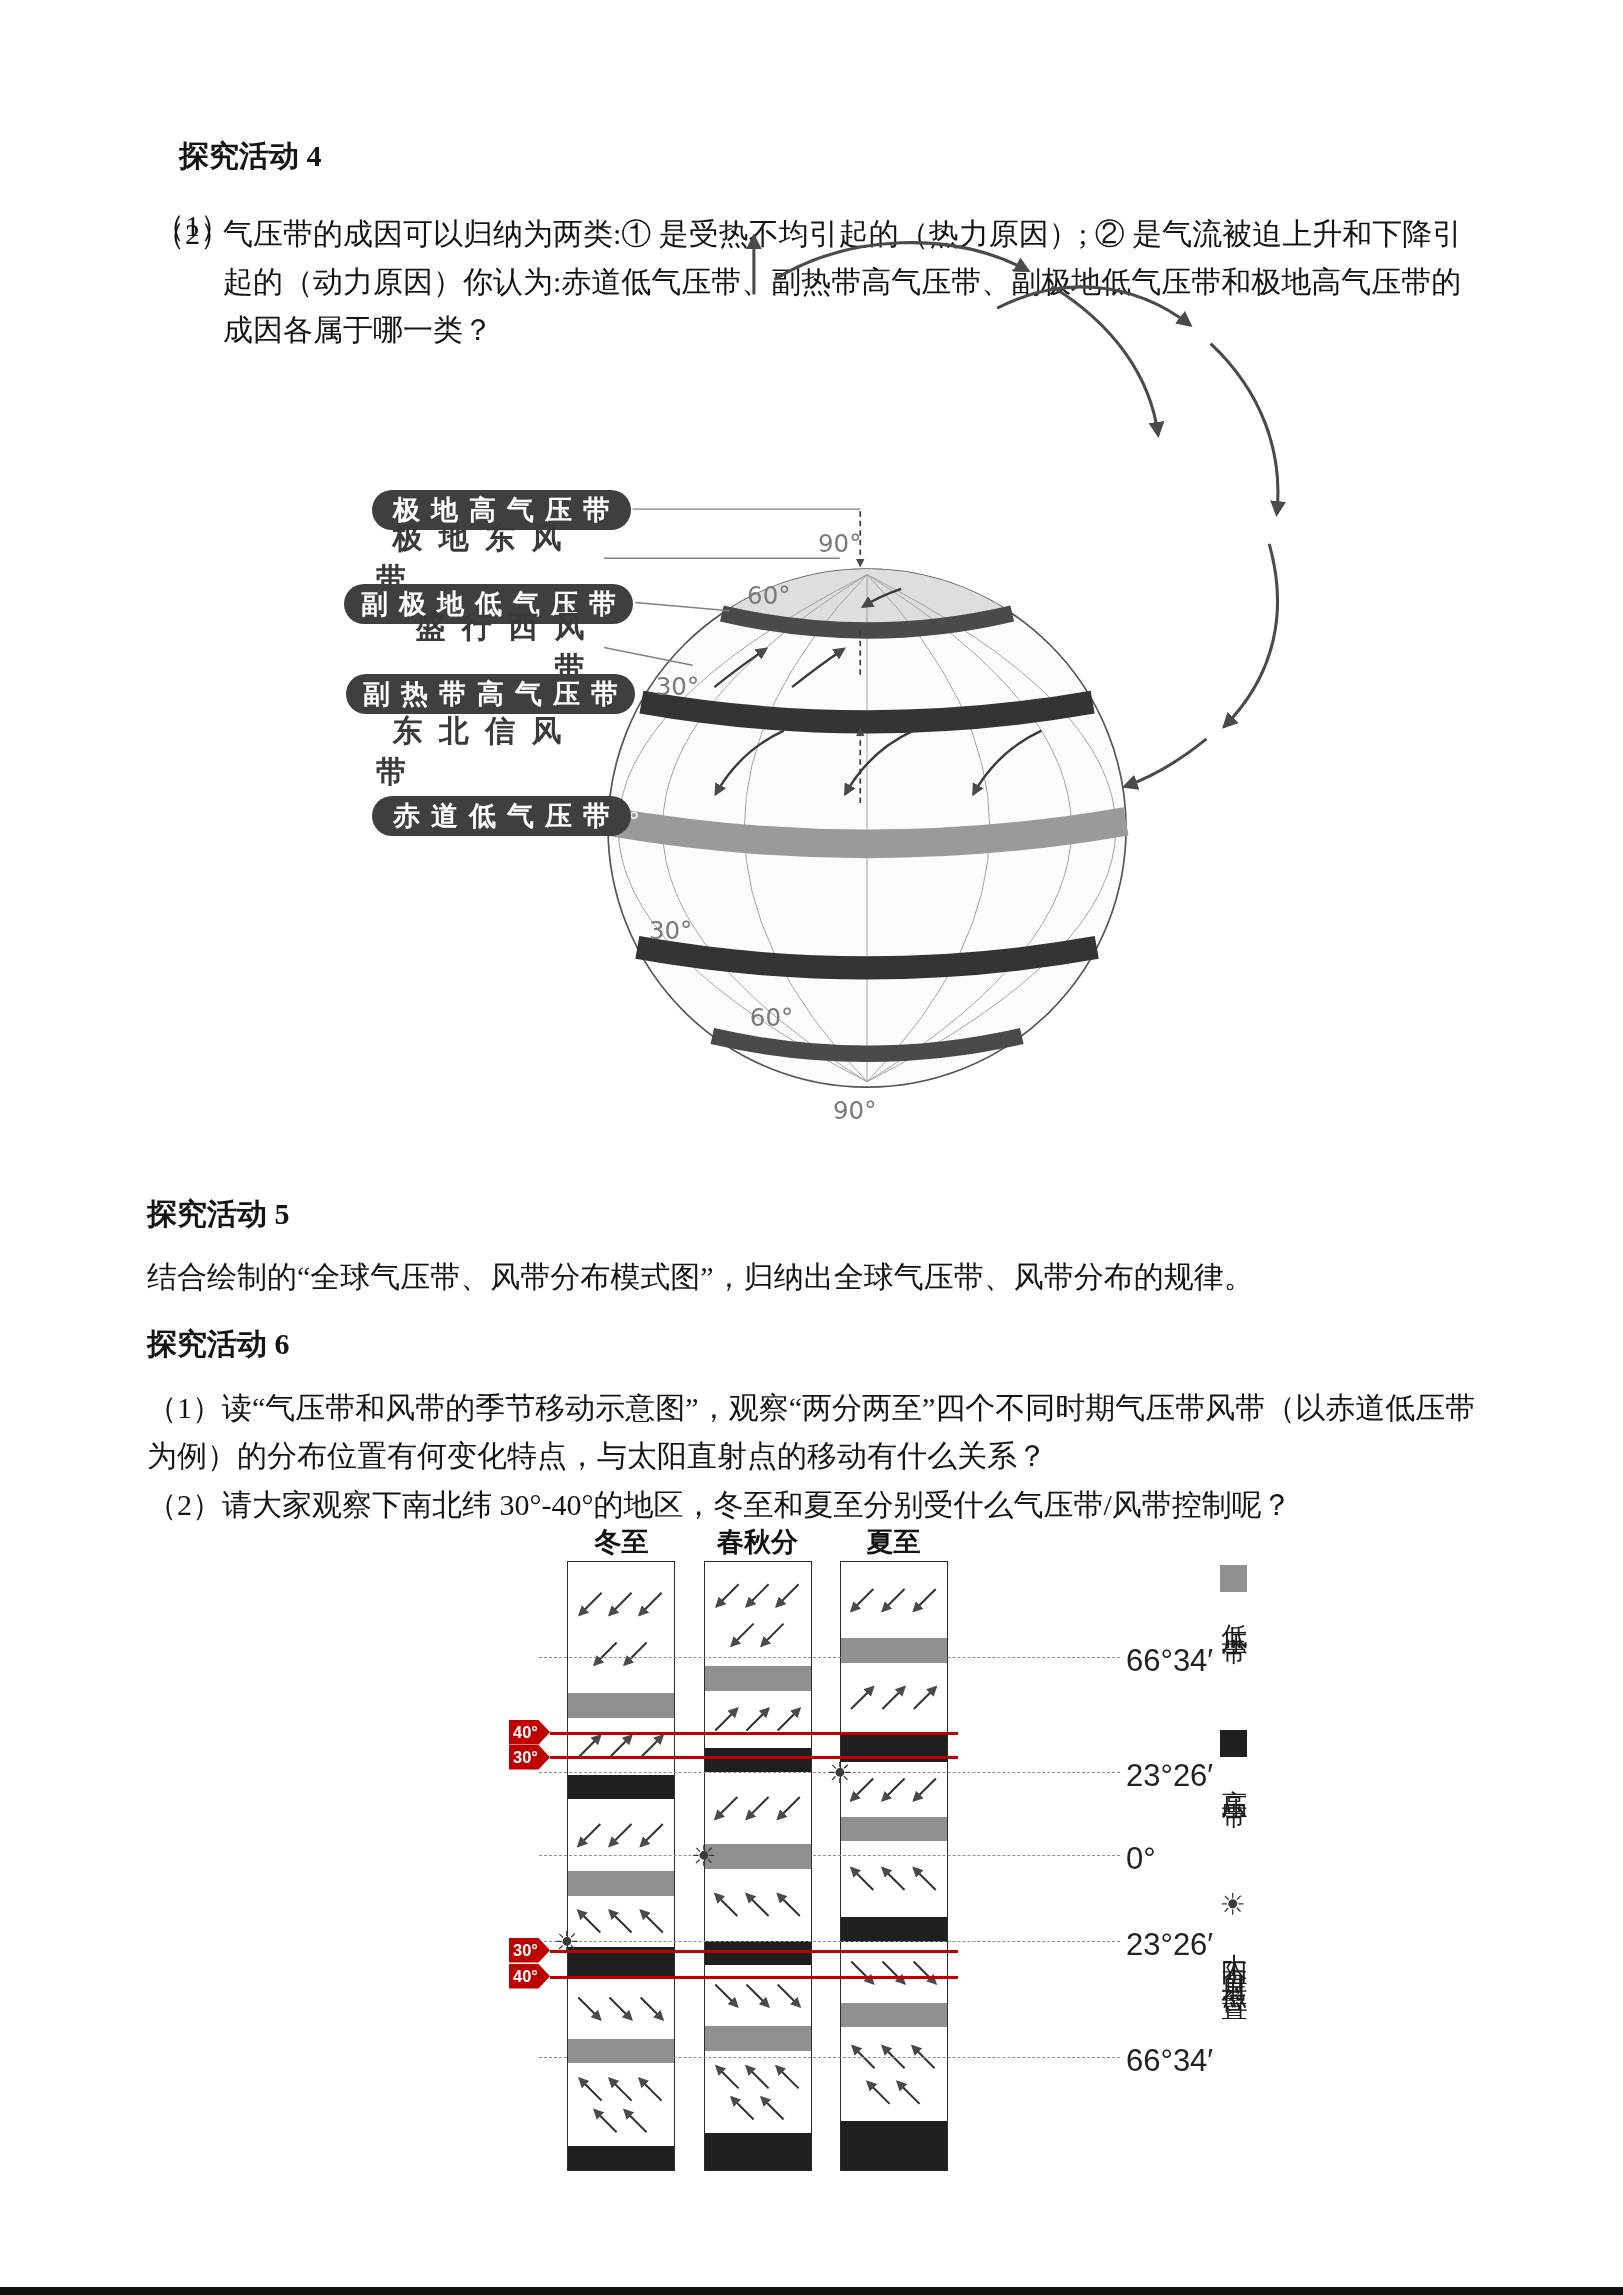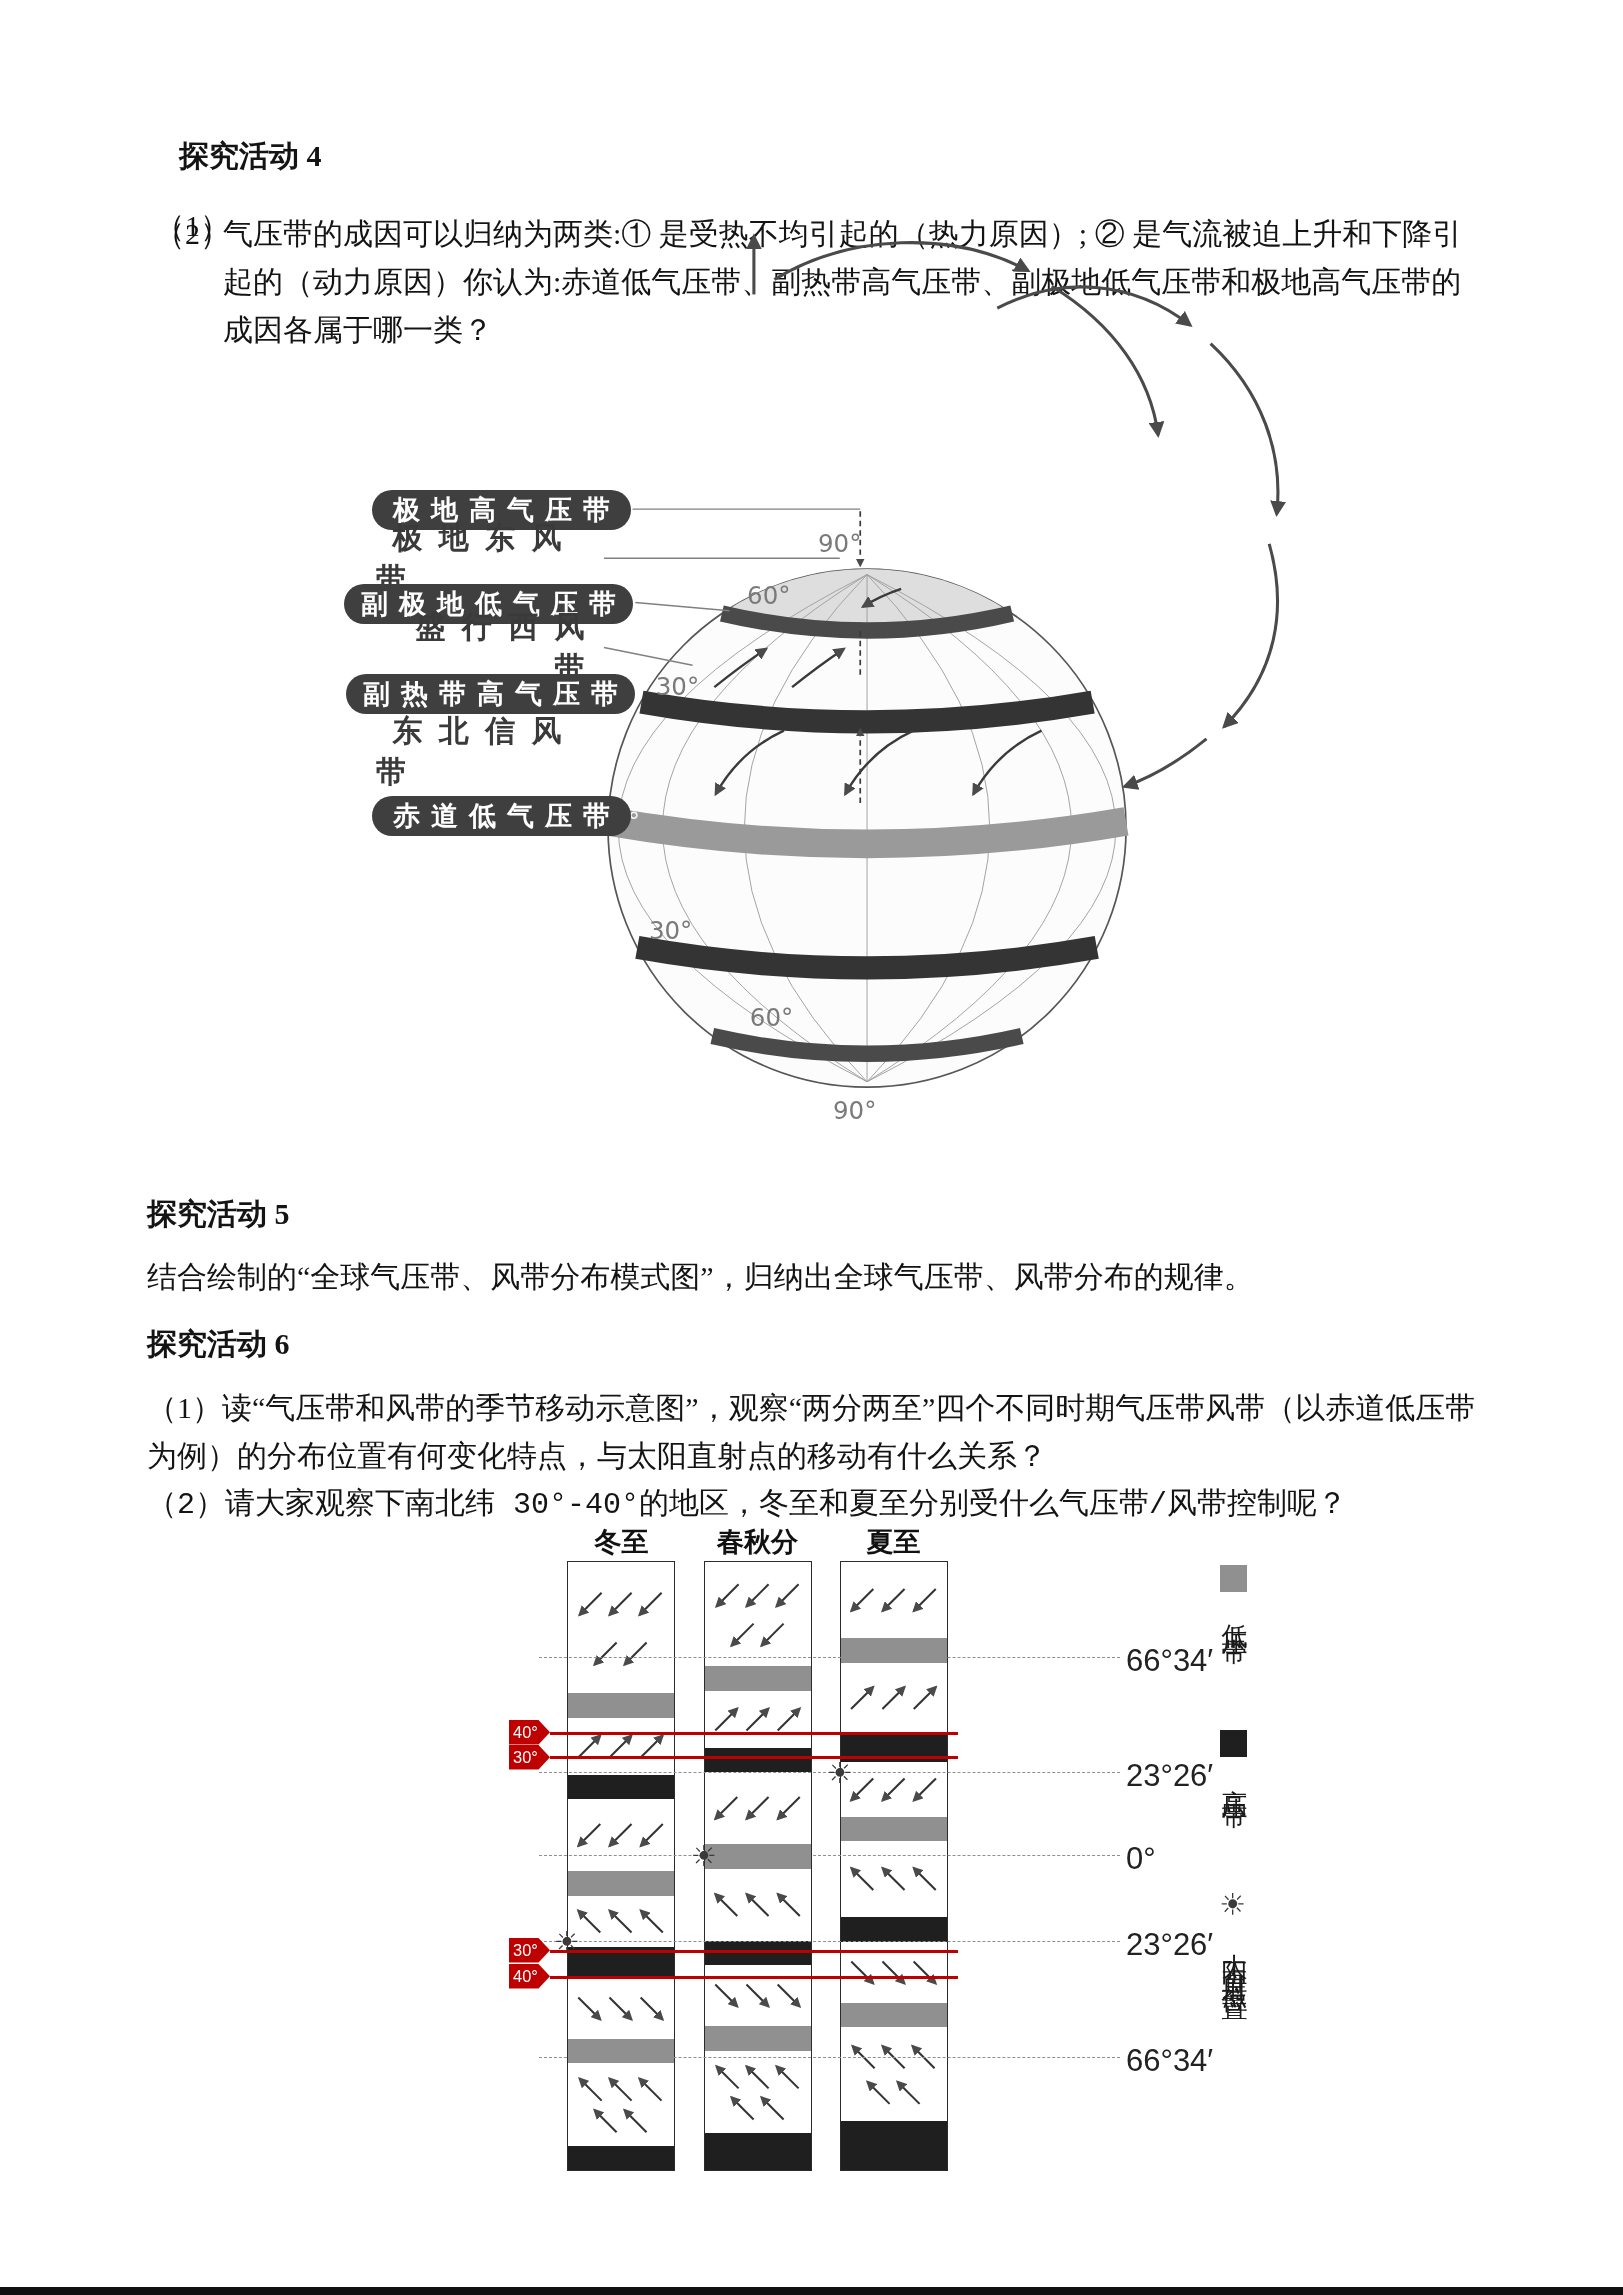--- a/index.html
+++ b/index.html
@@ -27,21 +27,21 @@
   .strip{position:absolute;background:#fff;border:1.4px solid #2b2b2b;box-sizing:border-box;z-index:2;overflow:hidden;}
   .seg{width:100%;box-sizing:border-box;}
   .seg-h{background:#1f1f1f;}
   .seg-l{background:#909090;}
   .seg-w{background:#fff;}
   .lat-line{position:absolute;border-top:1.4px dashed #8f8f8f;height:0;z-index:3;}
   .lat-lab{position:absolute;font-family:Liberation Sans, sans-serif;
            font-size:31px;color:#222;z-index:3;}
   .red-line{position:absolute;height:2.7px;background:#bf0000;z-index:4;}
   .red-tag{position:absolute;width:41px;height:24.5px;background:#bf0000;color:#fff;
-           font-family:"Liberation Sans","DejaVu Sans",sans-serif;font-weight:normal;font-size:16.4px;
+           font-family:"Liberation Sans","DejaVu Sans",sans-serif;font-weight:bold;font-size:16.4px;
            display:flex;align-items:center;padding-left:4.1px;box-sizing:border-box;
            clip-path:polygon(0 0,72% 0,100% 50%,72% 100%,0 100%);z-index:5;}
   .sun{position:absolute;z-index:6;font-size:29px;color:#3a3a3a;transform:translate(-50%,-50%);
        font-family:"DejaVu Sans",sans-serif;line-height:1;}
   .v-lab{position:absolute;writing-mode:vertical-rl;text-orientation:upright;
          font-family:"Liberation Sans","DejaVu Sans",sans-serif;font-size:26px;
          letter-spacing:6.8px;color:#1a1a1a;z-index:3;}
   .swatch{position:absolute;width:27px;height:27px;z-index:3;}
   .swatch-low{background:#909090;}
   .swatch-high{background:#1f1f1f;}
@@ -137,21 +137,21 @@
       <span class="mk">（2）</span>
       <span>气压带的成因可以归纳为两类:① 是受热不均引起的（热力原因）; ② 是气流被迫上升和下降引起的（动力原因）你认为:赤道低气压带、副热带高气压带、副极地低气压带和极地高气压带的成因各属于哪一类？</span>
     </div>
   </div>
 
   <div class="doc h-title" style="left:147px;top:1194px;">探究活动 5</div>
   <div class="doc body-text" style="left:147px;top:1253px;width:1336px;">结合绘制的“全球气压带、风带分布模式图”，归纳出全球气压带、风带分布的规律。</div>
 
   <div class="doc h-title" style="left:147px;top:1324px;">探究活动 6</div>
   <div class="doc body-text" style="left:147px;top:1384px;width:1336px;">（1）读“气压带和风带的季节移动示意图”，观察“两分两至”四个不同时期气压带风带（以赤道低压带为例）的分布位置有何变化特点，与太阳直射点的移动有什么关系？</div>
-  <div class="doc body-text" style="left:147px;top:1481px;width:1336px;font-family:Liberation Mono, monospace;">（2）请大家观察下南北纬 30°-40°的地区，冬至和夏至分别受什么气压带/风带控制呢？</div>
+  <div class="doc body-text" style="left:147px;top:1481px;width:1336px;">（2）请大家观察下南北纬 30°-40°的地区，冬至和夏至分别受什么气压带/风带控制呢？</div>
 
   <div class="g-dark" style="left:372px;top:490px;width:259px;height:40px;">极地高气压带</div>
   <div class="g-plain" style="left:376px;top:541px;width:225px;height:35px;">极地东风带</div>
   <div class="g-dark" style="left:344px;top:584px;width:289px;height:40px;">副极地低气压带</div>
   <div class="g-plain" style="left:376px;top:630px;width:225px;height:35px;text-align:right;">盛行西风带</div>
   <div class="g-dark" style="left:346px;top:674px;width:289px;height:40px;">副热带高气压带</div>
   <div class="g-plain" style="left:376px;top:734px;width:225px;height:35px;">东北信风带</div>
   <div class="g-dark" style="left:372px;top:796px;width:259px;height:40px;">赤道低气压带</div>
 
   <div id="season-fig">

